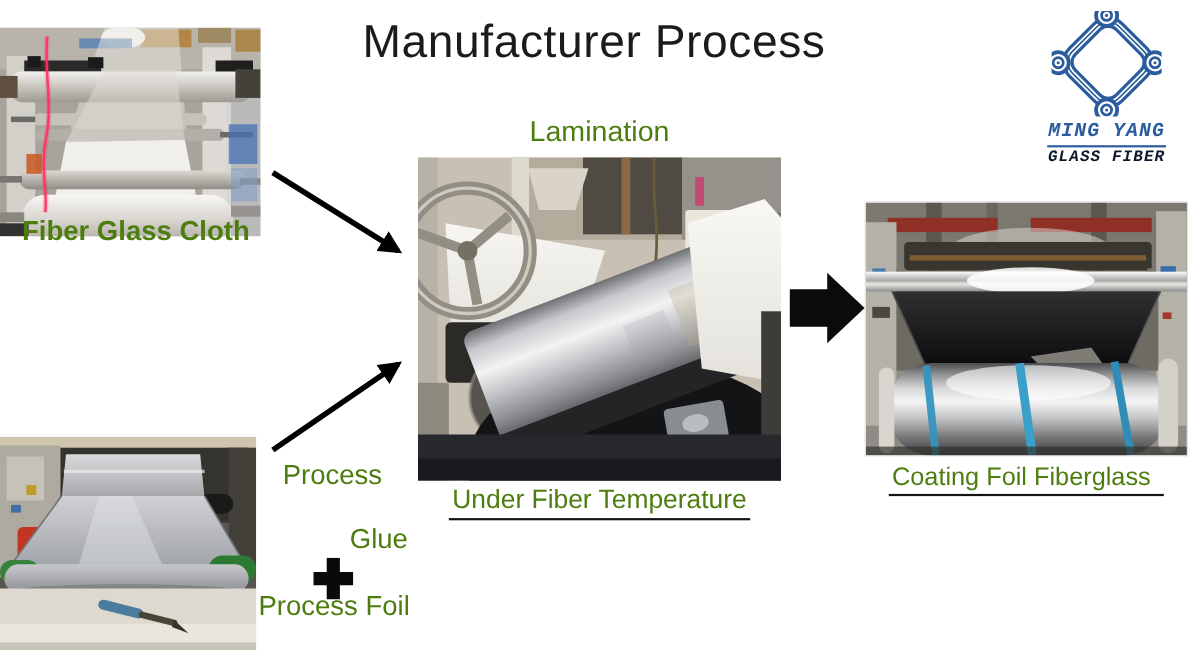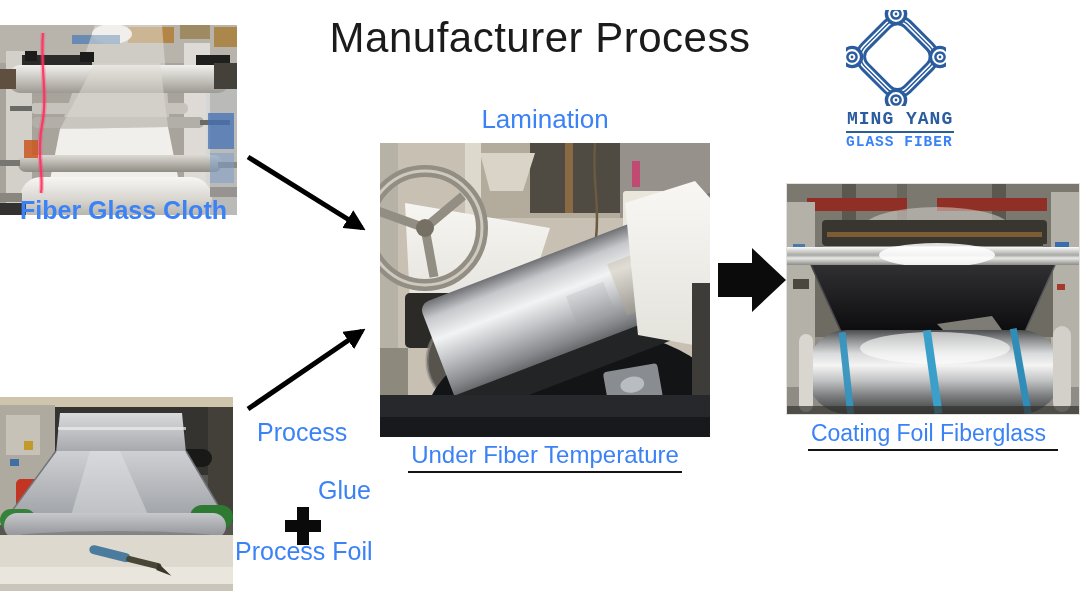--- a/index.html
+++ b/index.html
@@ -6,34 +6,34 @@
   body{
     width:1080px;height:600px;position:relative;background:#ffffff;
     font-family:"Liberation Sans","DejaVu Sans",sans-serif;
     color:#151515;overflow:hidden;
   }
   .abs{position:absolute;}
   .slide-title{
     left:0;top:14px;width:1080px;text-align:center;
     font-size:42px;font-weight:400;color:#1b1b1b;letter-spacing:.5px;
   }
-  .caption{font-size:25px;color:#3b82f6;white-space:nowrap;}
+  .caption{font-size:25px;color:#4d7c0f;white-space:nowrap;}
   .caption.center{text-align:center;}
   .underlined{display:inline-block;border-bottom:2px solid #141414;padding:0 3px 2px 3px;}
   .photo{position:absolute;overflow:hidden;}
   .photo svg{display:block;}
-  .logo-box{left:846px;top:10px;width:124px;text-align:left;}
+  .logo-box{left:944px;top:10px;width:124px;text-align:center;font-style:italic;}
   .logo-company{
     display:inline-block;font-family:"Liberation Mono","DejaVu Sans Mono",monospace;
     font-weight:bold;font-size:18px;letter-spacing:1px;color:#2b5c9e;
     border-bottom:2px solid #2b5c9e;padding:0 1px 2px 1px;line-height:1.05;
   }
   .logo-tagline{
     font-family:"Liberation Mono","DejaVu Sans Mono",monospace;font-weight:bold;
-    font-size:14.5px;letter-spacing:1px;color:#3b82f6;margin-top:2px;line-height:1.1;
+    font-size:14.5px;letter-spacing:1px;color:#0f172a;margin-top:2px;line-height:1.1;
   }
 </style>
 </head>
 <body>
 
 <div class="abs slide-title">Manufacturer Process</div>
 
 <div class="abs logo-box">
   <svg width="100" height="96" viewBox="-50 -48 100 96">
     <g fill="none" stroke="#2b5c9e">

